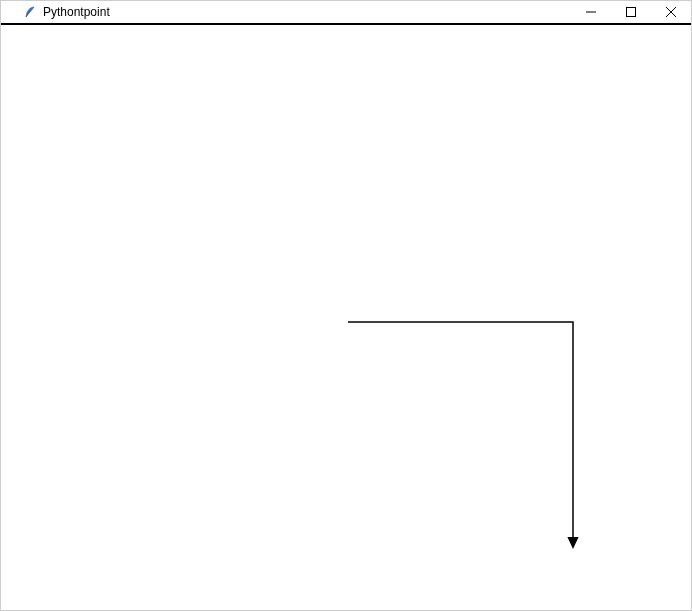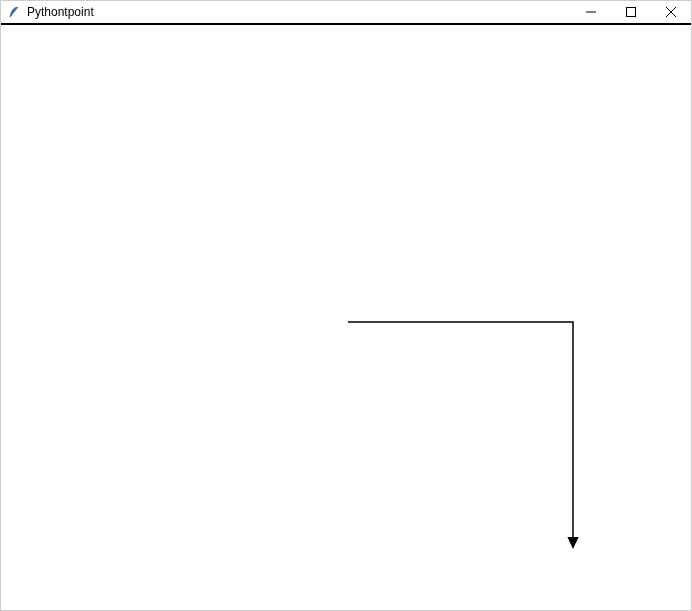--- a/index.html
+++ b/index.html
@@ -26,21 +26,21 @@
       height: 24px;
       background: #ffffff;
       display: flex;
       align-items: center;
       border-bottom: 2px solid #000000;
       position: relative;
     }
     .titlebar-left {
       display: flex;
       align-items: center;
-      padding-left: 6px;
+      padding-left: 22px;
       gap: 6px;
     }
     .app-icon {
       width: 14px;
       height: 14px;
       display: flex;
       align-items: center;
       justify-content: center;
     }
     .title-text {

